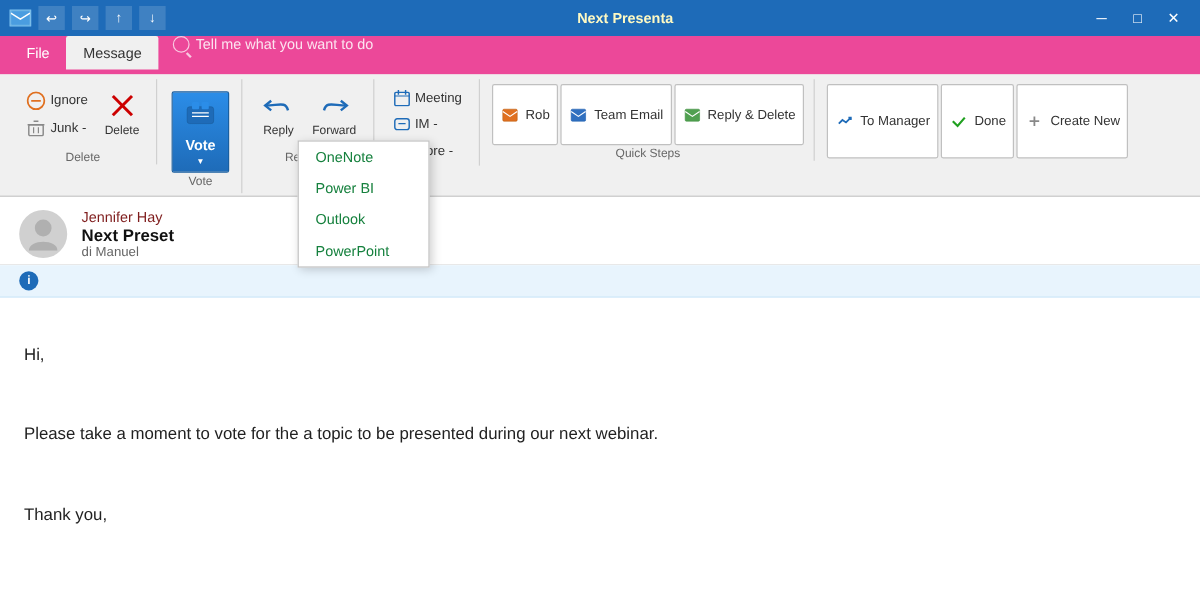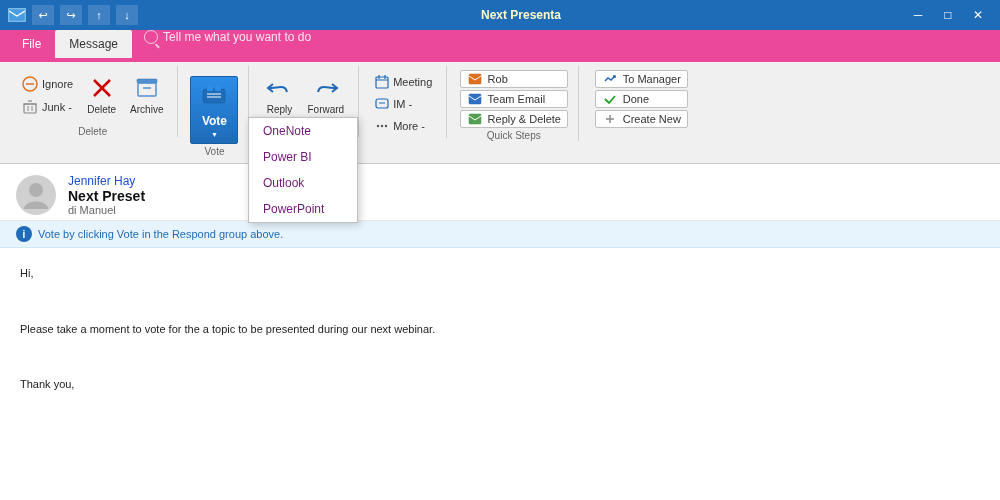--- a/index.html
+++ b/index.html
@@ -230,21 +230,21 @@
       font-weight: bold;
     }
     .vote-chevron {
       font-size: 8px;
       color: white;
     }
 
     
     .quick-steps-btns {
       display: flex;
-      flex-direction: column;
+      flex-direction: row;
       gap: 2px;
       flex: 1;
     }
     .qs-btn {
       display: flex;
       align-items: center;
       gap: 5px;
       cursor: pointer;
       padding: 2px 6px;
       border-radius: 2px;
@@ -298,21 +298,21 @@
       background: white;
       border: 1px solid #c0c0c0;
       box-shadow: 2px 2px 8px rgba(0,0,0,0.2);
       min-width: 110px;
       z-index: 100;
     }
     .dropdown-item {
       padding: 6px 14px;
       cursor: pointer;
       font-size: 12px;
-      color: #701a75;
+      color: #15803d;
     }
 
     
     .email-area {
       background: white;
       flex: 1;
       padding: 0;
       display: flex;
       flex-direction: column;
       overflow: hidden;
@@ -334,21 +334,21 @@
       justify-content: center;
       font-size: 20px;
       color: #888;
       flex-shrink: 0;
     }
     .email-meta {
       flex: 1;
     }
     .sender-name {
       font-size: 12px;
-      color: #1d4ed8;
+      color: #7f1d1d;
     }
     .email-subject {
       font-size: 14px;
       font-weight: bold;
       color: #111;
     }
     .email-to {
       font-size: 11px;
       color: #666;
     }
@@ -370,23 +370,24 @@
       color: white;
       font-size: 10px;
       font-weight: bold;
       display: flex;
       align-items: center;
       justify-content: center;
       flex-shrink: 0;
     }
     .email-body {
       padding: 16px 20px;
-      font-size: 11px;
+      font-size: 14px;
       color: #222;
       line-height: 1.8;
+      margin-top: 19px;
     }
     .email-body p { margin-bottom: 8px; }
 
     
     svg { display: inline-block; }
 
     .main-content {
       display: flex;
       flex-direction: column;
       height: calc(500px - 30px - 32px - 78px);
@@ -449,30 +450,20 @@
         </div>
       </div>
       <div class="ribbon-btn">
         <div class="icon-box">
           <svg width="28" height="28" viewBox="0 0 28 28">
             <line x1="6" y1="6" x2="22" y2="22" stroke="#cc0000" stroke-width="2.5"></line>
             <line x1="22" y1="6" x2="6" y2="22" stroke="#cc0000" stroke-width="2.5"></line>
           </svg>
         </div>
         <span class="btn-label">Delete</span>
-      </div>
-      <div class="ribbon-btn">
-        <div class="icon-box">
-          <svg width="28" height="28" viewBox="0 0 28 28">
-            <rect x="4" y="5" width="20" height="4" rx="1" fill="#5090d0" stroke="#3070b0" stroke-width="0.5"></rect>
-            <rect x="5" y="9" width="18" height="13" rx="1" fill="none" stroke="#5090d0" stroke-width="1.5"></rect>
-            <line x1="10" y1="14" x2="18" y2="14" stroke="#5090d0" stroke-width="1.5"></line>
-          </svg>
-        </div>
-        <span class="btn-label">Archive</span>
       </div>
     </div>
     <span class="ribbon-group-label">Delete</span>
   </div>
 
   <div class="ribbon-group" style="border-right:1px solid #d0d0d0; padding: 4px 10px;">
     <div style="display:flex;align-items:center;flex:1;padding-top:6px;">
       <div class="vote-btn">
         <div class="icon-box">
           <svg width="28" height="28" viewBox="0 0 28 28">
@@ -627,21 +618,20 @@
         </svg>
       </div>
       <div class="email-meta">
         <div class="sender-name">Jennifer Hay</div>
         <div class="email-subject">Next Preset</div>
         <div class="email-to">di Manuel</div>
       </div>
     </div>
     <div class="vote-notice">
       <div class="info-circle">i</div>
-      <span>Vote by clicking Vote in the Respond group above.</span>
     </div>
     <div class="email-body">
       <p>Hi,</p>
       <p>&nbsp;</p>
       <p>Please take a moment to vote for the a topic to be presented during our next webinar.</p>
       <p>&nbsp;</p>
       <p>Thank you,</p>
       <p>&nbsp;</p>
     </div>
   </div>

